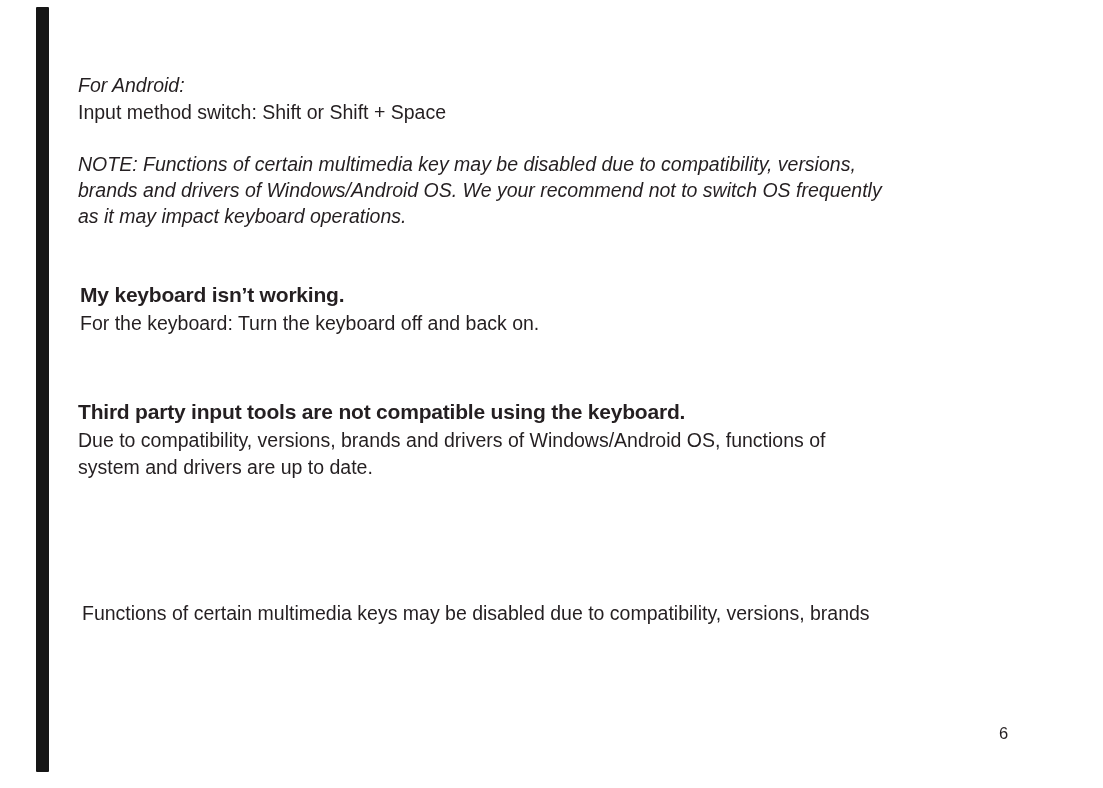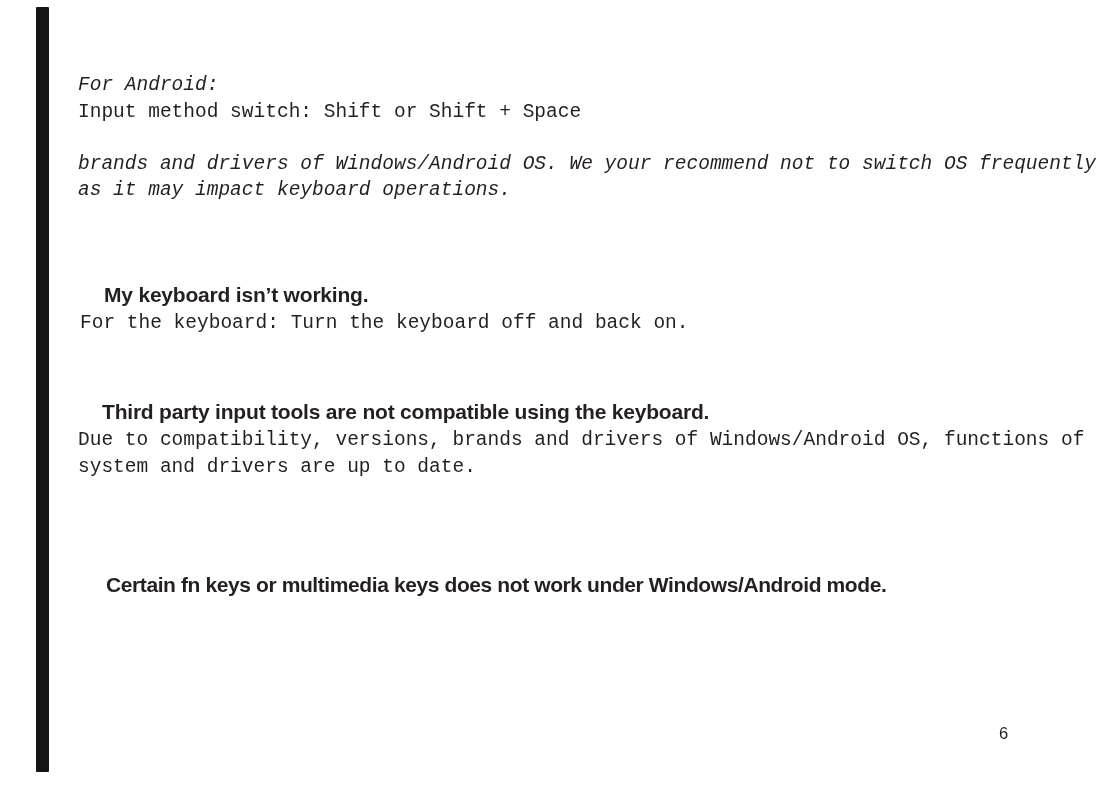--- a/index.html
+++ b/index.html
@@ -27,35 +27,33 @@
   }
   .blk {
     position: absolute;
     left: 78px;
     right: 20px;
   }
   .line {
     font-size: 19.5px;
     line-height: 27px;
     white-space: pre;
-    font-family: Liberation Mono, monospace;
   }
   .italic .line, .line.italic {
     font-style: italic;
   }
   .note .line {
     line-height: 26px;
   }
   .heading {
     font-size: 21px;
     line-height: 25px;
     font-weight: bold;
     letter-spacing: -0.2px;
     white-space: pre;
-    margin-left: 24px;
   }
   .android-blk { top: 72px; }
   .note-blk    { top: 151px; }
   .faq1-head   { top: 282px; left: 80px; }
   .faq1-body   { top: 310px; left: 80px; }
   .faq2-head   { top: 399px; }
   .faq2-body   { top: 427px; }
   .faq3-head   { top: 572px; left: 82px; letter-spacing: -0.4px; }
   .faq3-body   { top: 600px; left: 82px; }
   .page-number {
@@ -73,34 +71,35 @@
 <div class="page">
 
   <div class="edge-bar"></div>
 
   <div class="blk android-blk">
     <div class="line italic">For Android:</div>
     <div class="line">Input method switch: Shift or Shift + Space</div>
   </div>
 
   <div class="blk note-blk note italic">
+    <div class="line">NOTE: Functions of certain multimedia key may be disabled due to compatibility, versions,</div>
     <div class="line">brands and drivers of Windows/Android OS. We your recommend not to switch OS frequently</div>
     <div class="line">as it may impact keyboard operations.</div>
   </div>
 
   <div class="blk faq1-head heading">My keyboard isn’t working.</div>
   <div class="blk faq1-body">
     <div class="line">For the keyboard: Turn the keyboard off and back on.</div>
   </div>
 
   <div class="blk faq2-head heading">Third party input tools are not compatible using the keyboard.</div>
   <div class="blk faq2-body">
     <div class="line">Due to compatibility, versions, brands and drivers of Windows/Android OS, functions of</div>
     <div class="line">system and drivers are up to date.</div>
   </div>
 
-  <div class="blk faq3-head heading">Certain fn keys or multimedia keys does not work under Windows/Android mode.</div>
   <div class="blk faq3-body">
+    <div class="line">Functions of certain multimedia keys may be disabled due to compatibility, versions, brands</div>
   </div>
 
   <div class="page-number">6</div>
 
 </div>
 
 </body></html>

